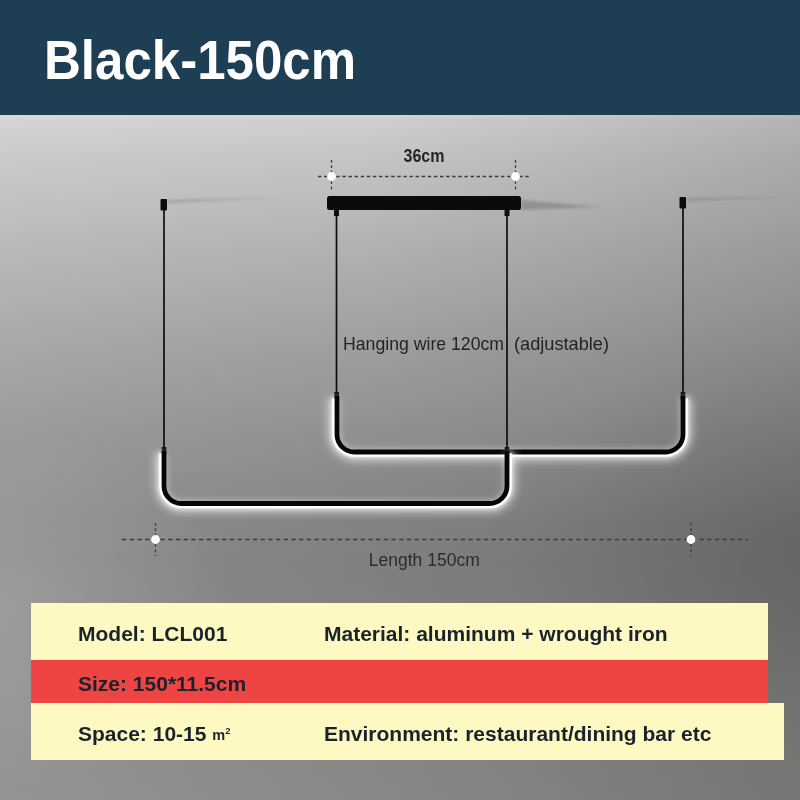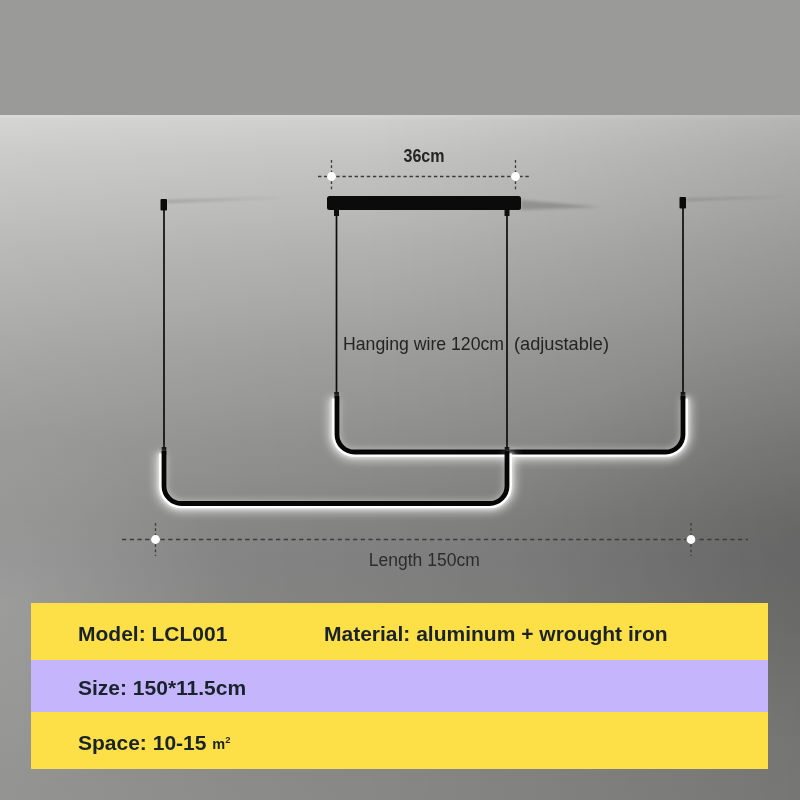--- a/index.html
+++ b/index.html
@@ -14,47 +14,51 @@
       linear-gradient(90deg, rgba(255,255,255,0.10) 0%, rgba(255,255,255,0.03) 30%, rgba(0,0,0,0) 45%,
         rgba(0,0,0,0.05) 68%, rgba(0,0,0,0.135) 100%),
       linear-gradient(180deg,
         #d7d7d6 0px, #cfcfce 6px, #c5c5c4 40px, #bcbcbb 85px,
         #b1b1b0 135px, #a8a8a7 185px, #9e9e9d 235px, #969695 285px,
         #8f8f8e 325px, #8b8b8a 355px, #838382 405px, #808080 445px,
         #818180 505px, #858584 585px, #888887 685px);
   }
   .tbl{position:absolute;left:31px;top:603px;width:737px;}
   .row{position:relative;width:737px;color:#19232b;font-weight:bold;font-size:21px;}
-  .row.dark{background:#fde047;height:57px;}
-  .row.r3{height:57px;}
-  .row.light{background:#c4b5fd;height:52px;text-align:center;}
+  .row.dark{background:#fef9c3;height:57px;}
+  .row.r3{height:57px;padding-left:16px;}
+  .row.light{background:#ef4444;height:43px;text-align:center;}
   .cl{position:absolute;left:47px;top:2px;height:100%;display:flex;align-items:center;}
   .cr{position:absolute;left:293px;top:2px;height:100%;display:flex;align-items:center;}
   svg.overlay{position:absolute;left:0;top:0;width:800px;height:800px;}
 </style>
 </head>
 <body>
 <div class="page">
 
+  <div class="banner">
+      <div class="t">Black-150cm</div>
+    </div>
 
   <div class="scene"></div>
 
   <div class="tbl">
 
     <div class="row dark">
       <div class="cl">Model:&nbsp;LCL001</div>
       <div class="cr">Material:&nbsp;aluminum&nbsp;+&nbsp;wrought&nbsp;iron</div>
     </div>
 
     <div class="row light">
       <div class="cl">Size:&nbsp;150*11.5cm</div>
     </div>
 
     <div class="row dark r3">
       <div class="cl">Space:&nbsp;10-15&nbsp;<span style="font-size:14.5px;">m<sup style="font-size:9.5px;">2</sup></span></div>
+      <div class="cr">Environment:&nbsp;restaurant/dining&nbsp;bar&nbsp;etc</div>
     </div>
   </div>
 
   <svg class="overlay" viewBox="0 0 800 800">
     <defs>
       <filter id="glow" x="-30%" y="-30%" width="160%" height="160%">
         <feGaussianBlur stdDeviation="2.2"></feGaussianBlur>
       </filter>
       <filter id="glowBig" x="-60%" y="-60%" width="220%" height="220%">
         <feGaussianBlur stdDeviation="5"></feGaussianBlur>

